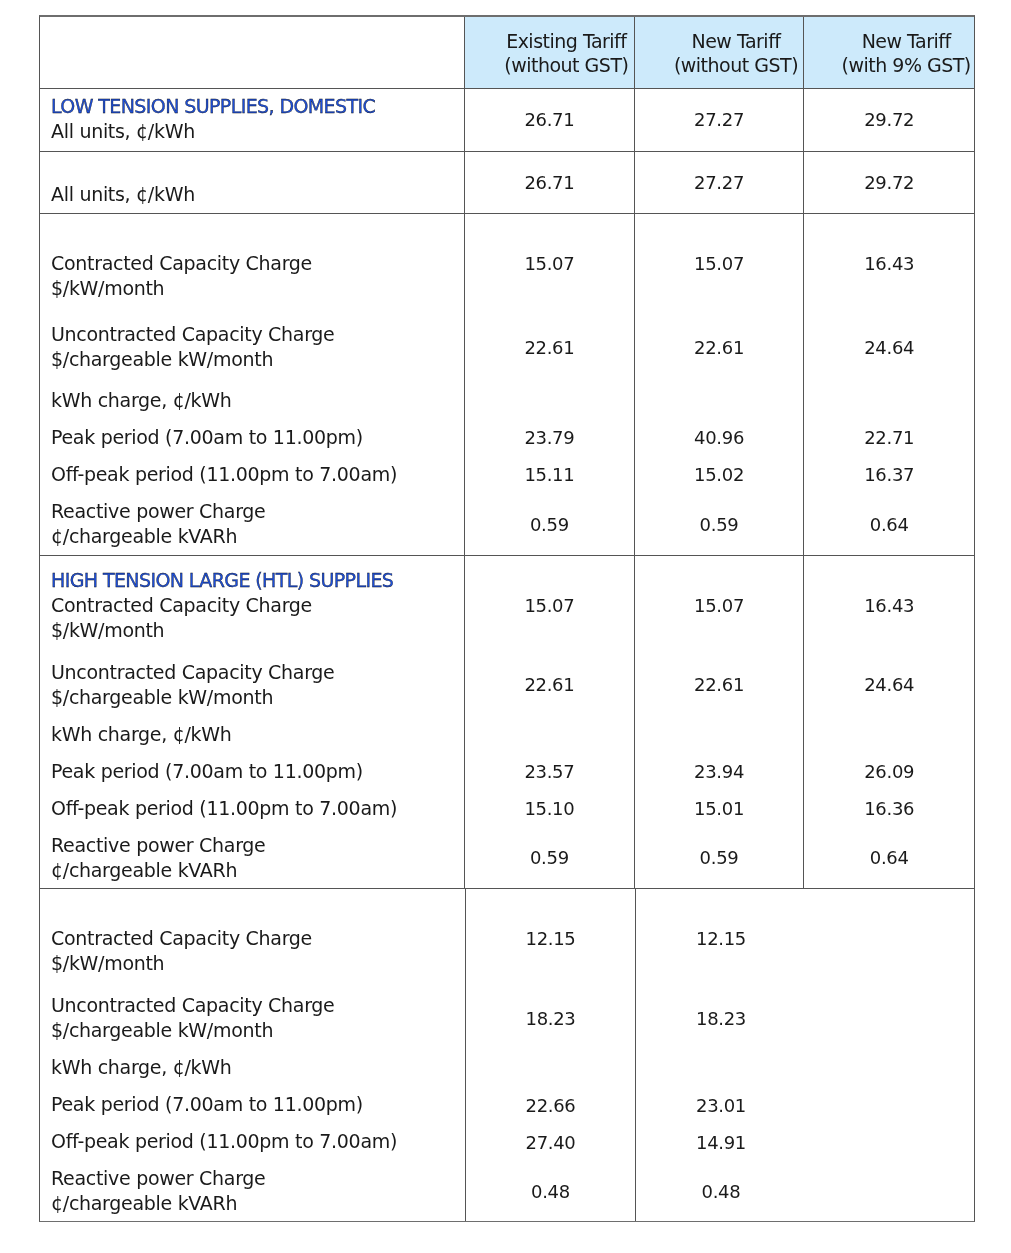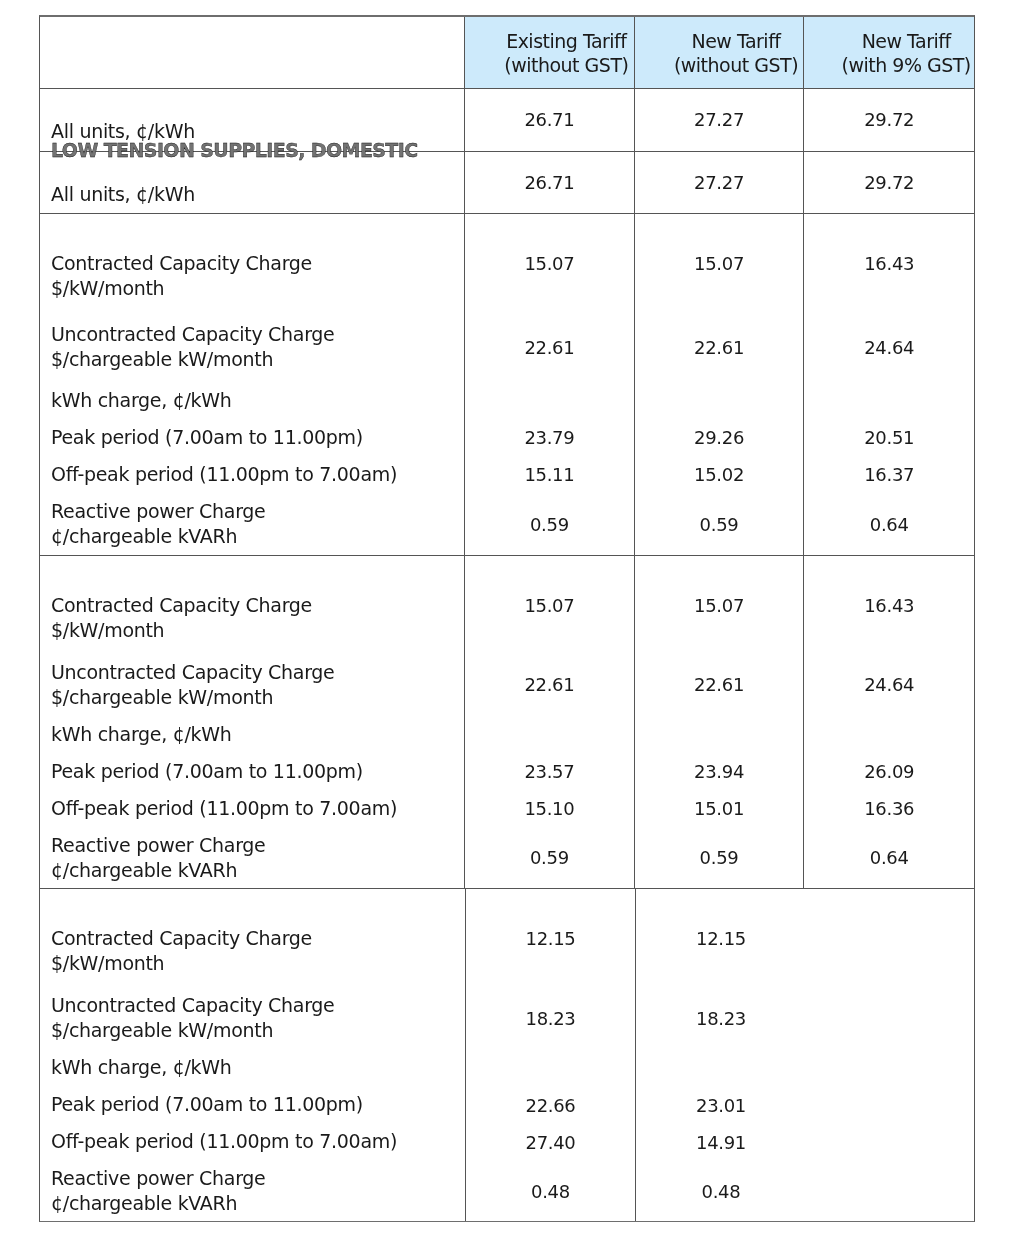--- a/index.html
+++ b/index.html
@@ -19,21 +19,21 @@
     .cv { width: 170px; box-sizing: border-box; border-right: 1px solid #555; position: relative; }
     .cv:last-child { border-right: none; }
     .hdr .cv {
       background: #cdeafb; display: flex; align-items: center; justify-content: center;
       text-align: center; font-size: 19px; line-height: 24px; letter-spacing: -0.5px;
       white-space: pre-line;
       padding-left: 34px;
     }
     .hdr { height: 72px; }
     .lbl { position: absolute; left: 11px; font-size: 19px; line-height: 25px; white-space: nowrap; letter-spacing: -0.3px; }
-    .ttl { font-weight: bold; text-transform: uppercase; letter-spacing: -0.6px; color: #737373; margin-top: 44px; -webkit-text-stroke: 0.35px #111; }
+    .ttl { font-weight: normal; text-transform: uppercase; letter-spacing: -0.6px; color: #1d4ed8; -webkit-text-stroke: 0.35px #111; }
     .val { position: absolute; left: 0; right: 0; text-align: center; font-size: 18px; line-height: 24px; letter-spacing: -0.3px; }
   </style>
 </head>
 <body>
 
 <div class="tbl">
 
   <div class="row hdr">
     <div class="c0"></div>
     <div class="cv">Existing Tariff
@@ -90,35 +90,36 @@
     <div class="cv">
       <span class="val" style="top:38px">15.07</span>
       <span class="val" style="top:122px">22.61</span>
       <span class="val" style="top:212px">23.79</span>
       <span class="val" style="top:249px">15.11</span>
       <span class="val" style="top:299px">0.59</span>
     </div>
     <div class="cv">
       <span class="val" style="top:38px">15.07</span>
       <span class="val" style="top:122px">22.61</span>
-      <span class="val" style="top:212px">29.26</span>
+      <span class="val" style="top:212px">40.96</span>
       <span class="val" style="top:249px">15.02</span>
       <span class="val" style="top:299px">0.59</span>
     </div>
     <div class="cv">
       <span class="val" style="top:38px">16.43</span>
       <span class="val" style="top:122px">24.64</span>
-      <span class="val" style="top:212px">20.51</span>
+      <span class="val" style="top:212px">22.71</span>
       <span class="val" style="top:249px">16.37</span>
       <span class="val" style="top:299px">0.64</span>
     </div>
   </div>
 
   <div class="row" style="height:333px">
     <div class="c0">
+      <span class="lbl ttl" style="top:12px">HIGH TENSION LARGE (HTL) SUPPLIES</span>
       <span class="lbl" style="top:37px">Contracted Capacity Charge</span>
       <span class="lbl" style="top:62px">$/kW/month</span>
       <span class="lbl" style="top:104px">Uncontracted Capacity Charge</span>
       <span class="lbl" style="top:129px">$/chargeable kW/month</span>
       <span class="lbl" style="top:166px">kWh charge, ¢/kWh</span>
       <span class="lbl" style="top:203px">Peak period (7.00am to 11.00pm)</span>
       <span class="lbl" style="top:240px">Off-peak period (11.00pm to 7.00am)</span>
       <span class="lbl" style="top:277px">Reactive power Charge</span>
       <span class="lbl" style="top:302px">¢/chargeable kVARh</span>
     </div>

